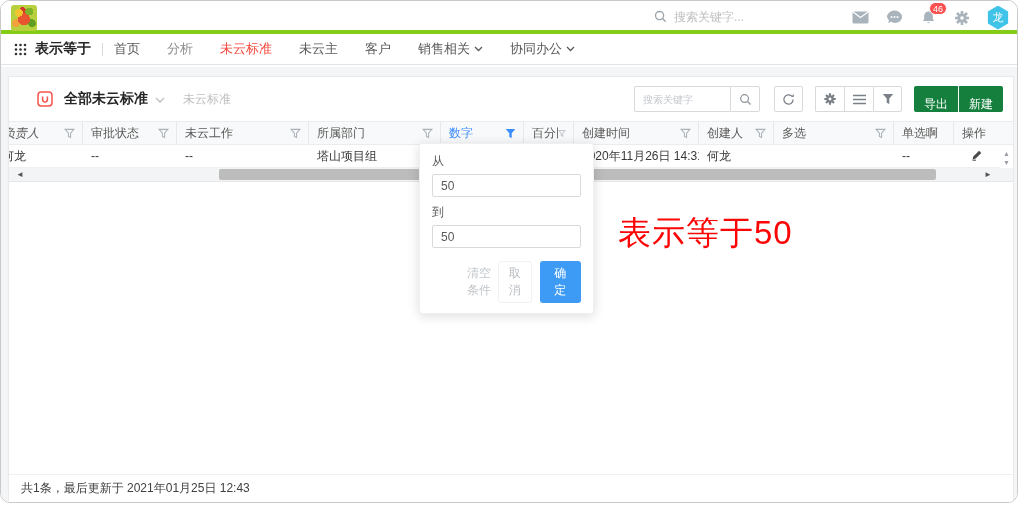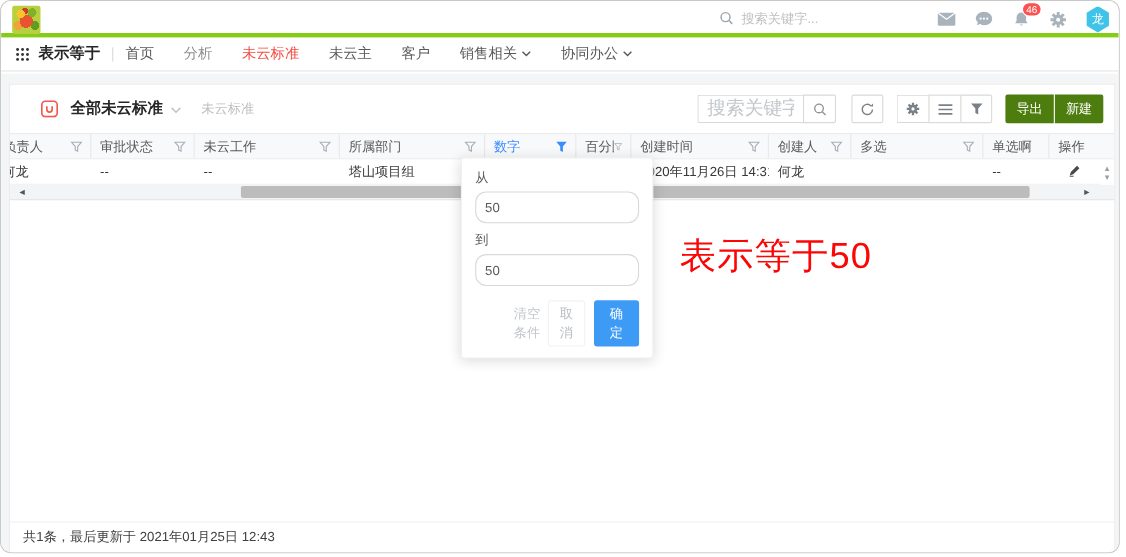--- a/index.html
+++ b/index.html
@@ -41,59 +41,59 @@
   .card { position:absolute; left:7px; right:3px; top:9px; bottom:0; background:#fff; border:1px solid #eaeaea; border-bottom:none;
           display:flex; flex-direction:column; overflow:hidden; }
 
   .toolbar { height:44px; flex:0 0 44px; display:flex; align-items:center; padding:0 10px 0 28px; }
   .viewicon { margin-right:11px; display:flex; }
   .viewtitle { font-size:14px; font-weight:bold; color:#262626; cursor:pointer; }
   .viewchevron { margin:2px 0 0 7px; display:flex; cursor:pointer; }
   .viewsub { margin-left:18px; font-size:12px; color:#bfbfbf; }
   .toolbar-right { margin-left:auto; display:flex; align-items:center; }
   .searchbox { display:flex; height:26px; }
-  .searchbox input { width:96px; height:26px; border:1px solid #d9d9d9; border-right:none; border-radius:2px 0 0 2px; padding:0 8px; font-size:17px; color:#595959; outline:none; }
+  .searchbox input { width:96px; height:26px; border:1px solid #d9d9d9; border-right:none; border-radius:2px 0 0 2px; padding:0 8px; font-size:10px; color:#595959; outline:none; }
   .searchbox input::placeholder { color:#c3c7cc; }
   .searchbtn { width:30px; height:26px; border:1px solid #d9d9d9; border-radius:0 2px 2px 0; background:#fff; display:flex; align-items:center; justify-content:center; cursor:pointer; }
   .sqbtn { width:29px; height:26px; border:1px solid #d9d9d9; background:#fff; display:flex; align-items:center; justify-content:center; cursor:pointer; color:#7a8087; font-size:14px; }
   .refresh { margin-left:14px; border-radius:2px; }
   .btngroup { margin-left:12px; display:flex; }
   .btngroup .sqbtn { border-right:none; }
   .btngroup .sqbtn:first-child { border-radius:2px 0 0 2px; }
   .btngroup .sqbtn:last-child { border-right:1px solid #d9d9d9; border-radius:0 2px 2px 0; }
-  .redbtn { height:26px; padding:0 10px; background:#4d7c0f; color:#fff; font-size:12px; border:none; cursor:pointer; line-height:26px; }
+  .redbtn { height:26px; padding:5px 10px; background:#15803d; color:#fff; font-size:12px; border:none; cursor:pointer; line-height:26px; }
   .redbtn.first { margin-left:12px; border-radius:2px 0 0 2px; }
   .redbtn.last { margin-left:1px; border-radius:0 2px 2px 0; }
 
   
   .tablewrap { position:relative; flex:0 0 auto; }
   .thead { display:flex; height:24px; background:#f8f9fa; border-top:1px solid #ececec; border-bottom:1px solid #ececec; }
   .th { display:flex; align-items:center; justify-content:space-between; padding:0 7px 0 8px; border-right:1px solid #e8e8e8;
         font-size:12px; color:#595959; overflow:hidden; white-space:nowrap; cursor:pointer; }
   .th:last-child { border-right:none; }
   .th .lbl { overflow:hidden; }
   .th.clipfirst { padding-left:0; }
-  .th.clipfirst .lbl { display:inline-block; margin-left:-6px; }
+  .th.clipfirst .lbl { display:inline-block; margin-left:-6px;font-style:italic; }
   .th.active { color:#3b8cff; }
   .trow { display:flex; height:23px; border-bottom:1px solid #f0f0f0; background:#fff; }
   .td { padding:0 8px; font-size:12px; color:#383838; line-height:23px; overflow:hidden; white-space:nowrap; }
   .td.clipfirst { padding-left:0; }
   .td.clipfirst span { display:inline-block; margin-left:-7px; }
   .vscroll { position:absolute; right:0; top:25px; width:13px; height:23px; display:flex; flex-direction:column; align-items:center; justify-content:center; gap:2px; color:#9aa0a6; font-size:7px; background:#fff; cursor:pointer; }
 
   .hscroll { position:relative; height:14px; background:#f3f4f5; border-bottom:1px solid #e6e6e6; }
   .hs-arrow { position:absolute; top:0; width:14px; height:13px; display:flex; align-items:center; justify-content:center; font-size:8px; color:#555; cursor:pointer; }
   .hs-arrow.left { left:4px; } .hs-arrow.right { right:18px; }
   .hs-thumb { position:absolute; left:210px; top:1px; width:717px; height:11px; background:#bcbcbc; border-radius:2px; cursor:grab; }
 
   
   .popup { position:absolute; left:418px; top:142px; width:175px; background:#fff; border:1px solid #f0f0f0; border-radius:3px;
            box-shadow:0 2px 12px rgba(0,0,0,.14); padding:9px 12px 10px; z-index:30; }
   .popup .flabel { font-size:12px; color:#595959; margin-bottom:4px; }
-  .popup input { width:100%; height:29px; border:1px solid #d9d9d9; border-radius:10px; padding:0 8px; font-size:12px; color:#595959; outline:none; margin-bottom:7px; }
+  .popup input { width:100%; height:23px; border:1px solid #d9d9d9; border-radius:2px; padding:0 8px; font-size:12px; color:#595959; outline:none; margin-bottom:7px; }
   .popfoot { display:flex; align-items:center; margin-top:6px;margin-left:35px; }
   .clearlink { font-size:12px; color:#c3c7cb; cursor:pointer; }
   .cancelbtn { margin-left:auto; font-size:12px; color:#b9bdc2; background:#fff; border:1px solid #f2f2f2; border-radius:3px; padding:3px 8px; cursor:pointer; }
   .okbtn { margin-left:8px; font-size:12px; color:#fff; background:#3d9af5; border:none; border-radius:3px; padding:4px 13px; cursor:pointer; }
 
   .annotation { position:absolute; left:617px; top:208px; font-size:33px; color:#fb0505; font-weight:500; letter-spacing:1px; z-index:25; }
 
   .cardfooter { margin-top:auto; height:28px; border-top:1px solid #f0f0f0; display:flex; align-items:center; padding-left:12px;
                 font-size:12px; color:#404040; }
 </style>

